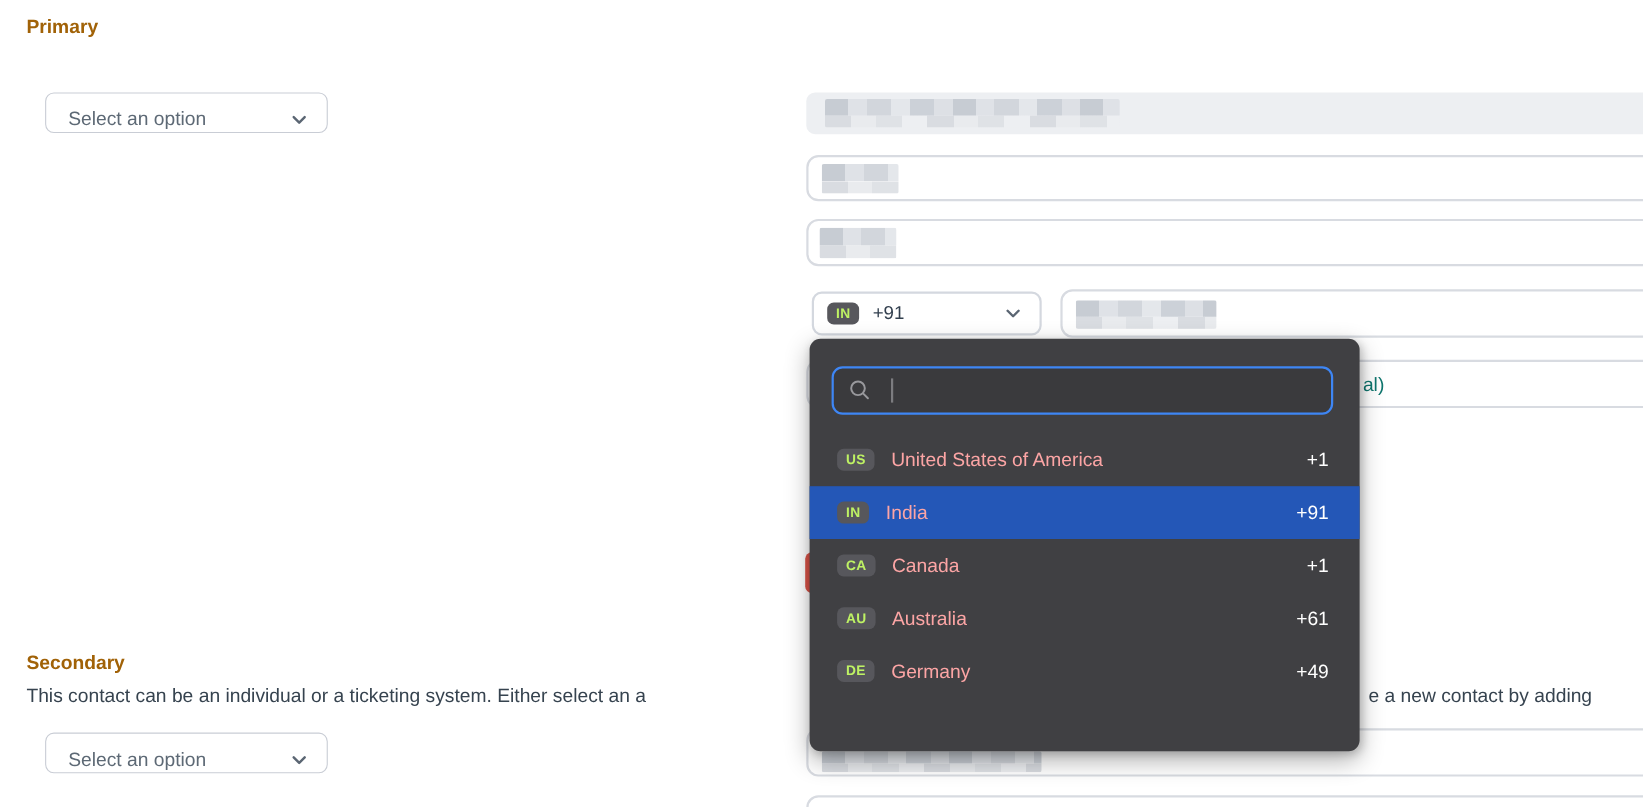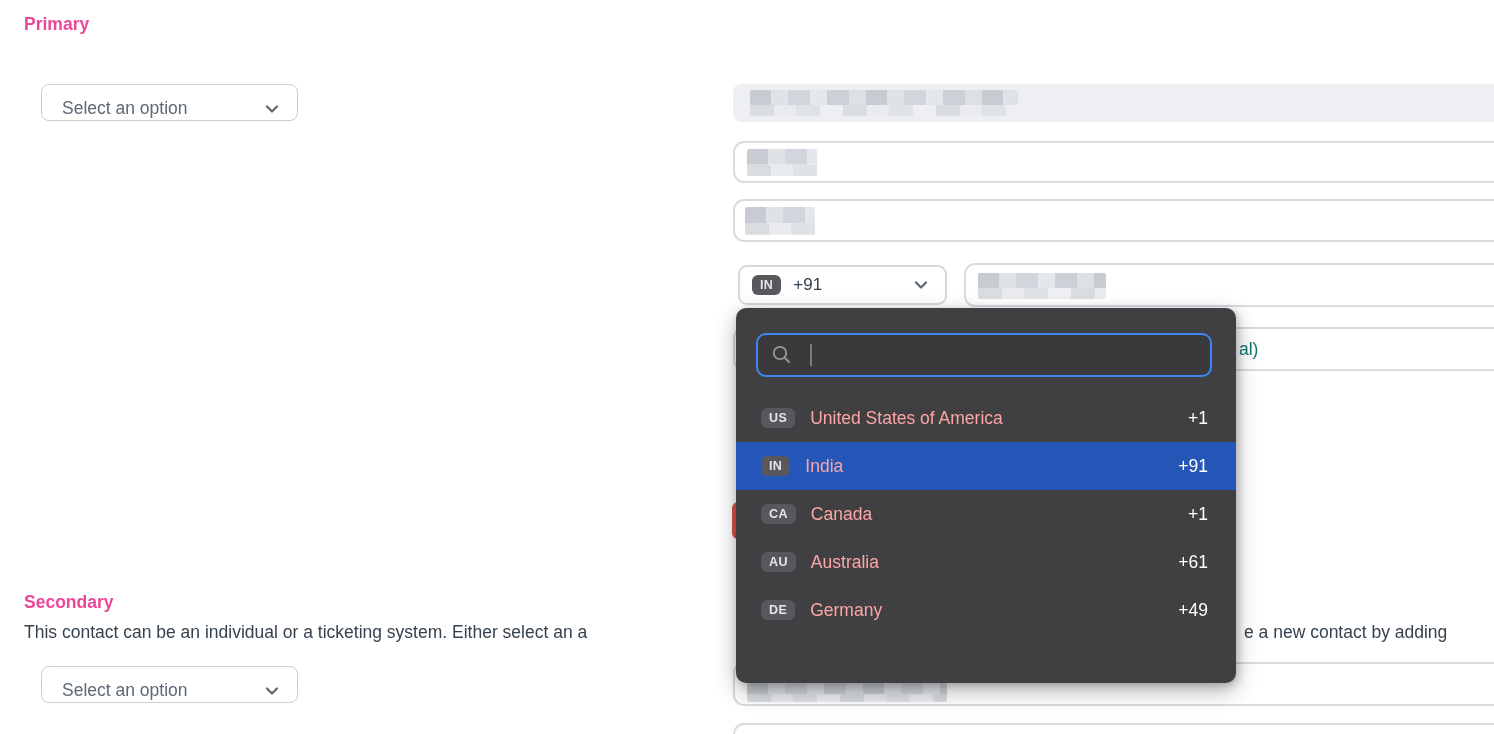--- a/index.html
+++ b/index.html
@@ -2,21 +2,21 @@
 <html><head>
 <meta charset="utf-8">
 <style>
   html,body{margin:0;padding:0;background:#fff;}
   .stage{
     position:relative;width:1494px;height:734px;overflow:hidden;background:#ffffff;
     font-family:"Liberation Sans","DejaVu Sans",sans-serif;
     -webkit-font-smoothing:antialiased;
   }
   .abs{position:absolute;}
-  .h-title{font-size:17.5px;font-weight:700;color:#ec4899;}
+  .h-title{font-size:17.5px;font-weight:700;color:#a16207;}
   .desc{font-size:17.5px;color:#36434f;white-space:nowrap;}
 
   
   .select-btn{
     display:flex;align-items:center;justify-content:space-between;
     width:257px;height:37px;box-sizing:border-box;
     border:1.5px solid #c9cdd5;border-radius:8px;background:#fff;
     padding:12px 15px 0 20px;cursor:pointer;
   }
   .select-btn .lbl{font-size:17.5px;color:#5d6975;}
@@ -42,21 +42,21 @@
   }
 
   
   .code-select{
     display:flex;align-items:center;
     width:209px;height:40px;box-sizing:border-box;
     border:2px solid #d4d8df;border-radius:9px;background:#fff;
     padding:0 14px 0 12px;cursor:pointer;
   }
   .badge{
-    background:#57575c;color:#e5e5e5;font-size:12.5px;font-weight:700;
+    background:#57575c;color:#bef264;font-size:12.5px;font-weight:700;
     letter-spacing:.4px;padding:4px 8px;border-radius:6px;line-height:1;
   }
   .code-select .dial{font-size:17px;color:#323f4e;margin-left:12px;}
   .code-select .chev{margin-left:auto;}
 
   
   .dropdown{
     left:736px;top:308px;width:500px;height:375px;
     background:#404043;border-radius:10px;z-index:10;
     box-shadow:0 8px 22px rgba(0,0,0,.30),2px 2px 8px rgba(0,0,0,.18);

